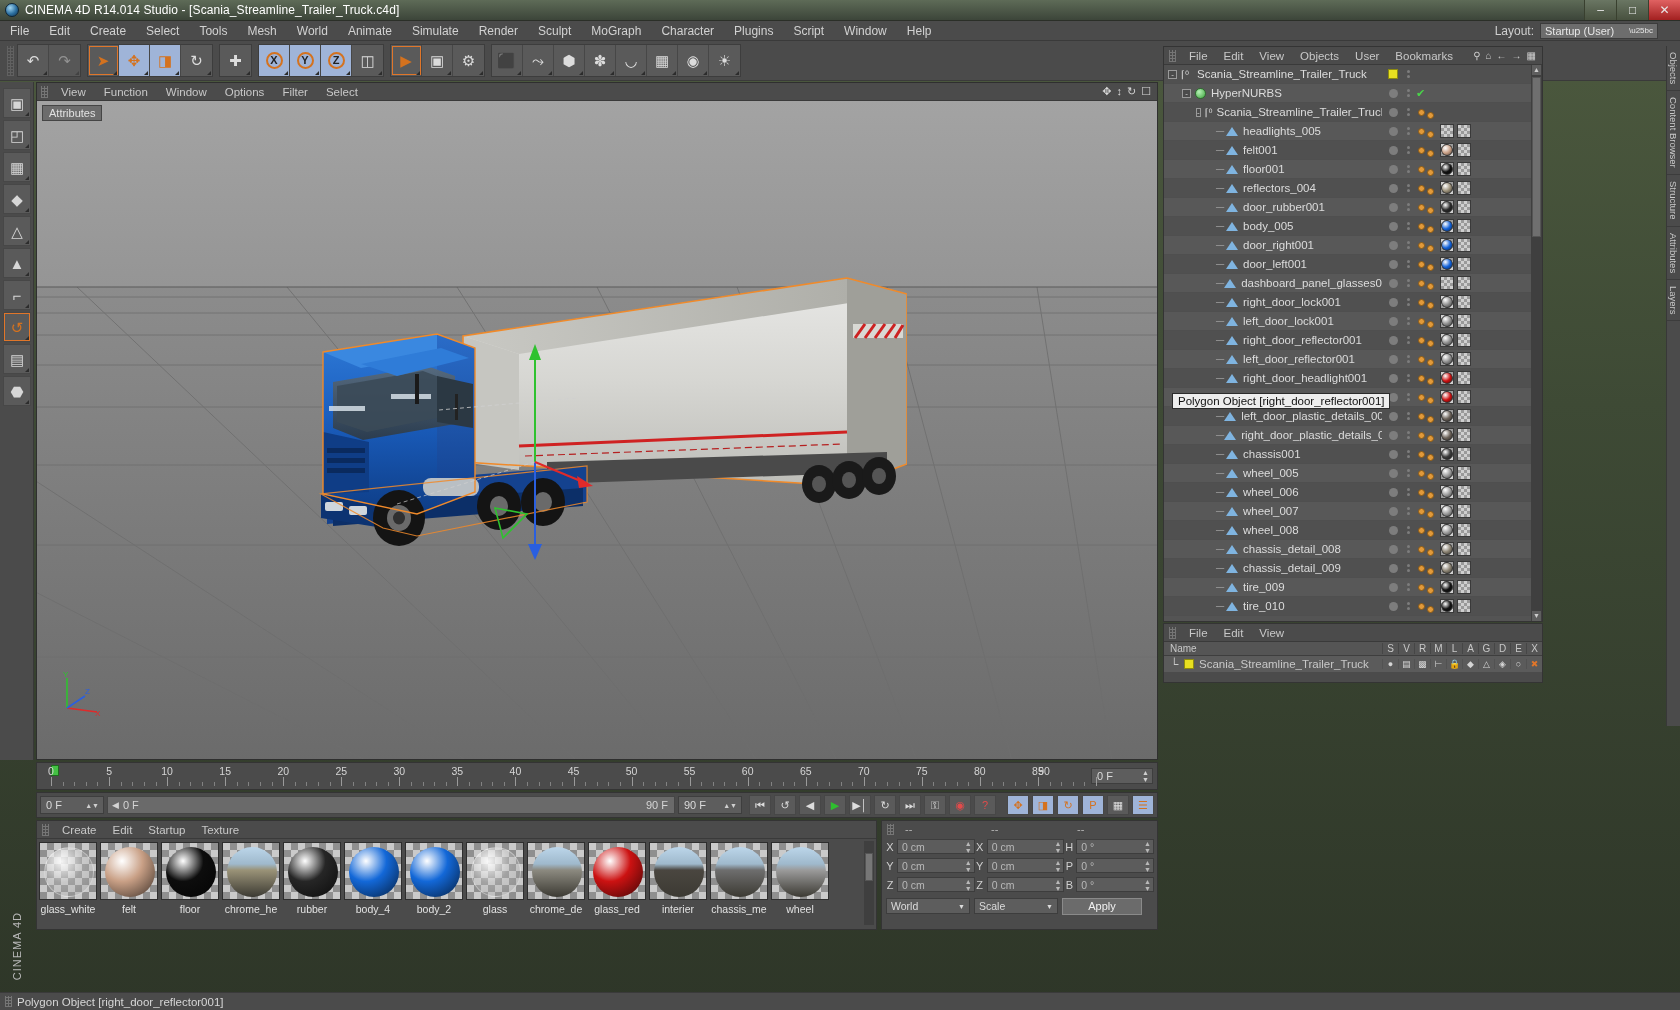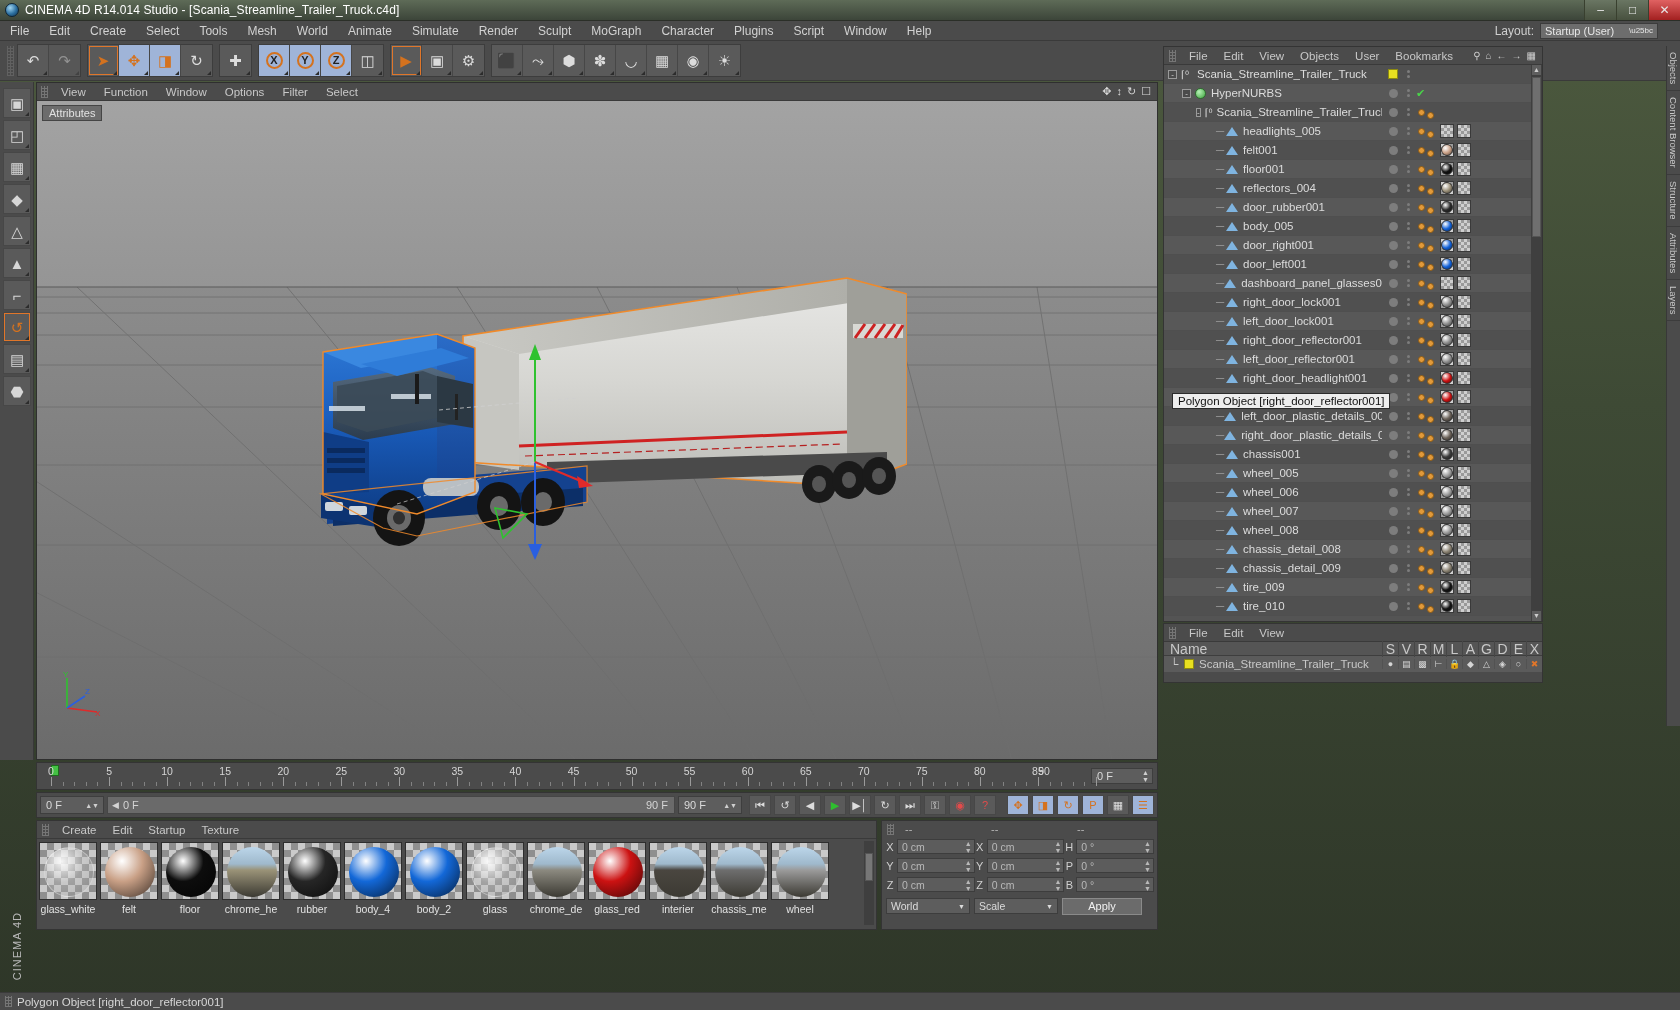--- a/index.html
+++ b/index.html
@@ -173,21 +173,21 @@
   
   .attrmgr {
     position:absolute; left:1163px; top:623px; width:380px; height:60px;
     background:#4b4b4b; border:1px solid #343434;
   }
   .am-menubar { height:18px; display:flex; align-items:center; border-bottom:1px solid #3a3a3a;}
   .am-menubar .vgrip { width:7px;height:12px;margin:0 5px;
     background-image:repeating-linear-gradient(0deg,#767676 0 1px,transparent 1px 3px),
                      repeating-linear-gradient(90deg,#767676 0 1px,transparent 1px 3px);}
   .am-menubar .mi { padding:0 8px; font-size:11.5px; line-height:18px;}
-  .am-head { height:14px; background:#555; display:flex; align-items:center; font-size:14px;
+  .am-head { height:14px; background:#555; display:flex; align-items:center; font-size:10px;
     border-bottom:1px solid #3e3e3e;}
   .am-head .nm { padding-left:6px; flex:1; }
   .am-head .cl { width:16px; text-align:center; border-left:1px solid #464646; }
   .am-row { height:16px; display:flex; align-items:center; background:#5b5b5b; font-size:11.5px;}
   .am-row .nm { padding-left:6px; flex:1; display:flex; align-items:center; gap:5px;}
   .am-row .cl { width:16px; text-align:center; border-left:1px solid #525252; color:#d5d5d5; font-size:9px;}
 
   
   .vtabs { position:absolute; right:0; top:46px; width:14px; height:680px; background:#4b4b4b;
     border-left:1px solid #383838; }

